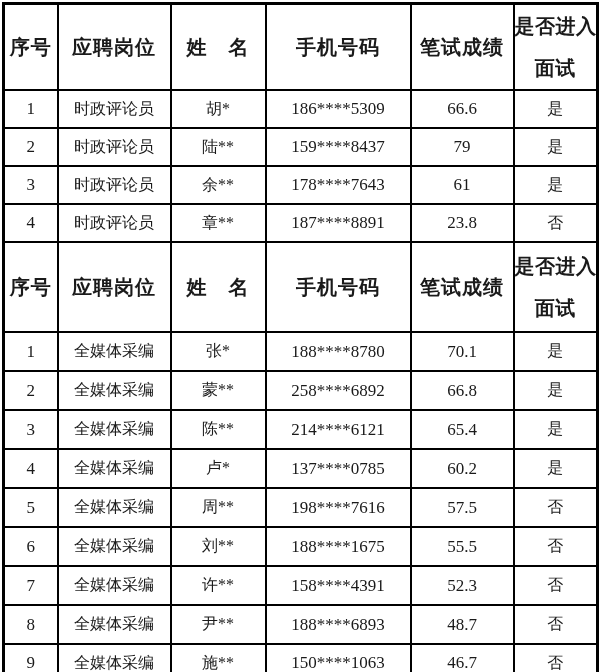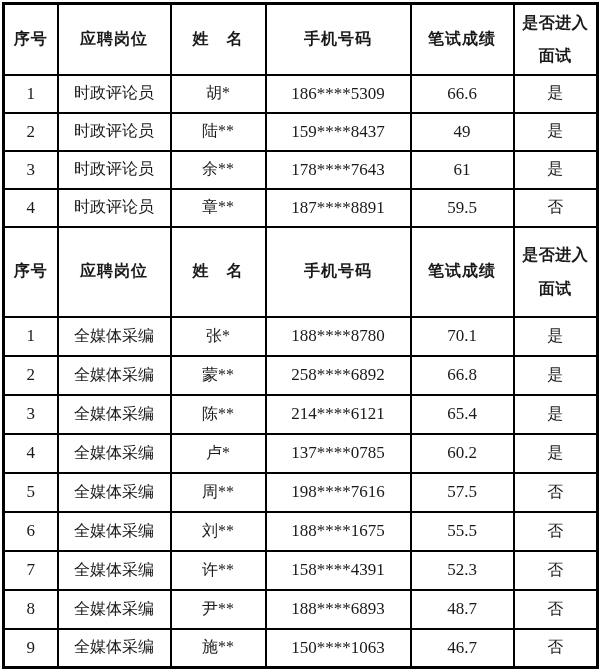--- a/index.html
+++ b/index.html
@@ -42,21 +42,21 @@
   col.c-interview{ width: 84px; }
 
   
   tr.header-row-1 { height: 71px; }
   tr.sec1-row     { height: 38px; }
   tr.header-row-2 { height: 90px; }
   tr.sec2-row     { height: 39px; }
 
   .score-table th {
     font-weight: bold;
-    font-size: 16px;
+    font-size: 20px;
     letter-spacing: 1px;
   }
   .score-table td {
     font-size: 16px;
     font-weight: normal;
   }
   td.num {
     font-family: "Liberation Serif", "DejaVu Serif", serif;
     font-size: 17px;
     letter-spacing: 0;
@@ -100,37 +100,37 @@
         <td>胡*</td>
         <td class="num">186****5309</td>
         <td class="num">66.6</td>
         <td>是</td>
       </tr>
       <tr class="sec1-row">
         <td class="num">2</td>
         <td>时政评论员</td>
         <td>陆**</td>
         <td class="num">159****8437</td>
-        <td class="num">49</td>
+        <td class="num">79</td>
         <td>是</td>
       </tr>
       <tr class="sec1-row">
         <td class="num">3</td>
         <td>时政评论员</td>
         <td>余**</td>
         <td class="num">178****7643</td>
         <td class="num">61</td>
         <td>是</td>
       </tr>
       <tr class="sec1-row">
         <td class="num">4</td>
         <td>时政评论员</td>
         <td>章**</td>
         <td class="num">187****8891</td>
-        <td class="num">59.5</td>
+        <td class="num">23.8</td>
         <td>否</td>
       </tr>
 
       <tr class="header-row-2">
         <th>序号</th>
         <th>应聘岗位</th>
         <th>姓　名</th>
         <th>手机号码</th>
         <th>笔试成绩</th>
         <th class="th-interview">

